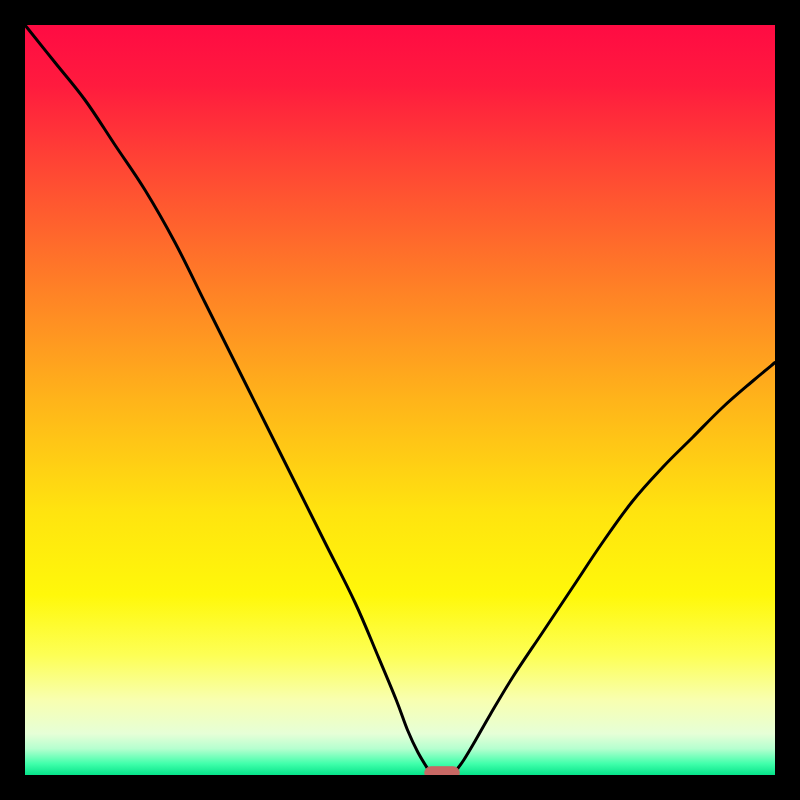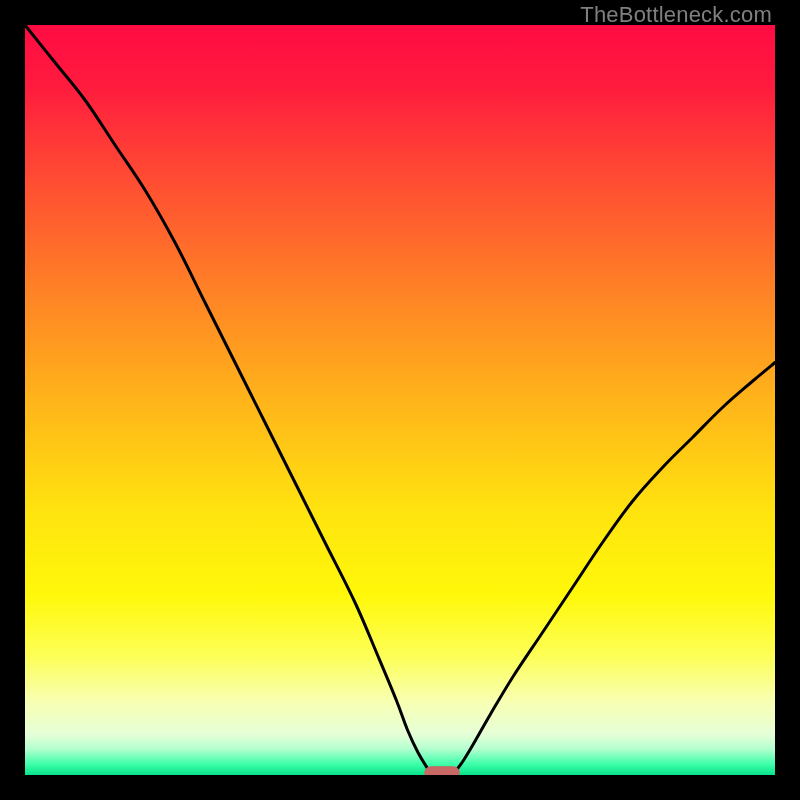--- a/index.html
+++ b/index.html
@@ -60,14 +60,13 @@
             <stop offset="100%" stop-color="#06e38a"></stop>
           </linearGradient>
       </defs>
       <rect id="bg-rect" x="0" y="0" width="750" height="750" fill="url(#bg-grad)"></rect>
       <path id="curve-left" fill="none" stroke-width="3" stroke-linecap="round" stroke-linejoin="round" d="M 0 0 C 5.3999999999999995 6.75, 19.200000000000003 24, 30 37.5 C 40.8 51, 49.2 60.15, 60 75 C 70.8 89.85, 79.2 103.8, 90 120 C 100.8 136.2, 109.2 147.45, 120 165 C 130.8 182.55, 139.2 197.25, 150 217.5 C 160.8 237.75, 169.2 255.9, 180 277.5 C 190.8 299.09999999999997, 199.20000000000002 315.8999999999999, 210.00000000000003 337.49999999999994 C 220.80000000000004 359.09999999999997, 229.20000000000002 375.9, 240 397.5 C 250.79999999999998 419.1, 259.2 435.9, 270 457.5 C 280.8 479.1, 289.2 495.9, 300 517.5 C 310.8 539.1, 320.55 557.25, 330 577.5 C 339.45 597.75, 345.075 612.45, 352.5 630 C 359.925 647.55, 365.85 661.5, 371.25 675 C 376.65 688.5, 378.585 695.55, 382.5 705 C 386.415 714.45, 389.085 720.075, 393 727.5 C 396.915 734.925, 402.225 742.875, 404.25 746.25" stroke="#000000"></path>
       <path id="curve-right" fill="none" stroke-width="3" stroke-linecap="round" stroke-linejoin="round" d="M 430.49999999999994 746.25 C 431.98499999999996 744.225, 435.24 740.4, 438.75 735 C 442.26 729.6, 445.275 724.35, 450 716.25 C 454.725 708.15, 458.25 701.475, 465 690 C 471.75 678.525, 478.05 667.35, 487.5 652.5 C 496.95 637.65, 506.7 623.7, 517.5 607.5 C 528.3 591.3, 536.7 578.7, 547.5 562.5 C 558.3 546.3, 566.7 533.025, 577.5 517.5 C 588.3 501.975, 596.7 489.75, 607.5 476.25 C 618.3 462.75, 626.7 453.975, 637.5 442.5 C 648.3 431.025, 656.7 423.3, 667.5 412.5 C 678.3 401.7, 686.7 392.625, 697.5 382.5 C 708.3 372.375, 718.05 364.35, 727.5 356.25 C 736.95 348.15, 745.95 340.87499999999994, 750 337.49999999999994" stroke="#000000"></path>
       <rect id="marker" rx="6" ry="6" x="399.75000000000006" y="741.75" width="34.5" height="12" fill="#c86864" stroke="#c86864"></rect>
     </svg>
   </div>
 
-  <div class="watermark">TheBottleneck.com</div>
 </div>
 
 </body></html>

